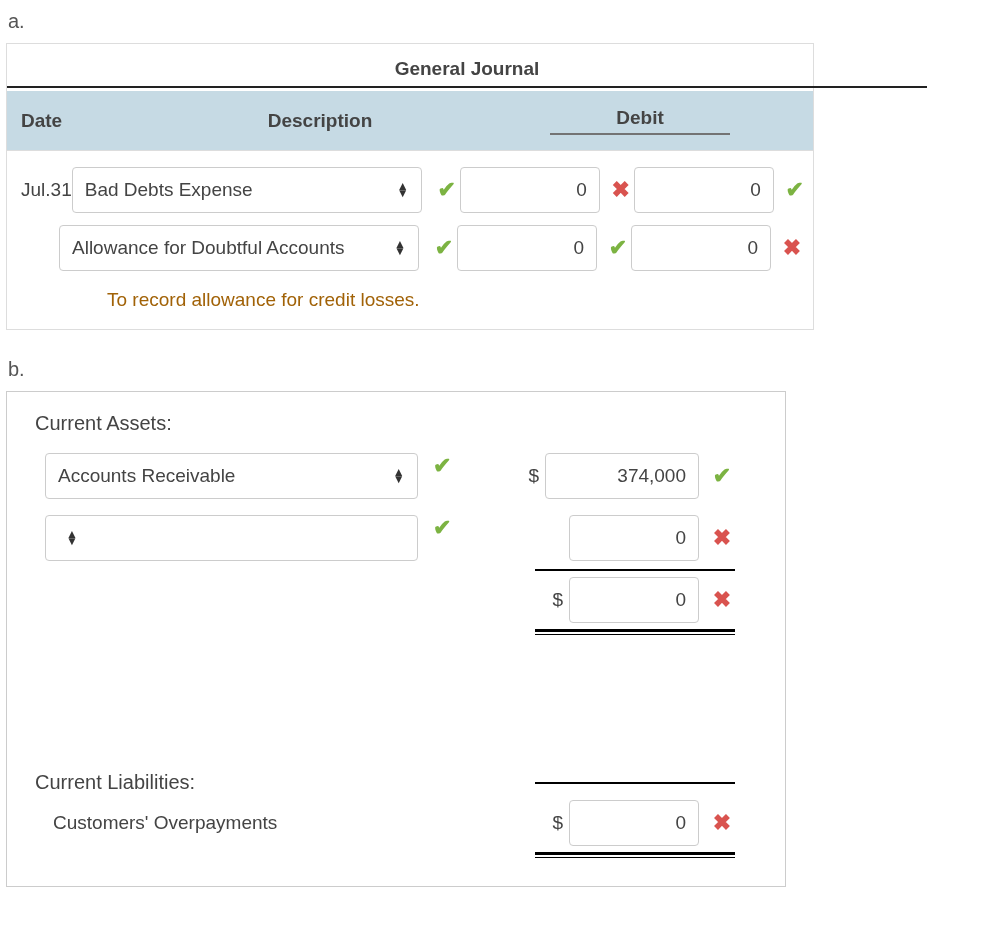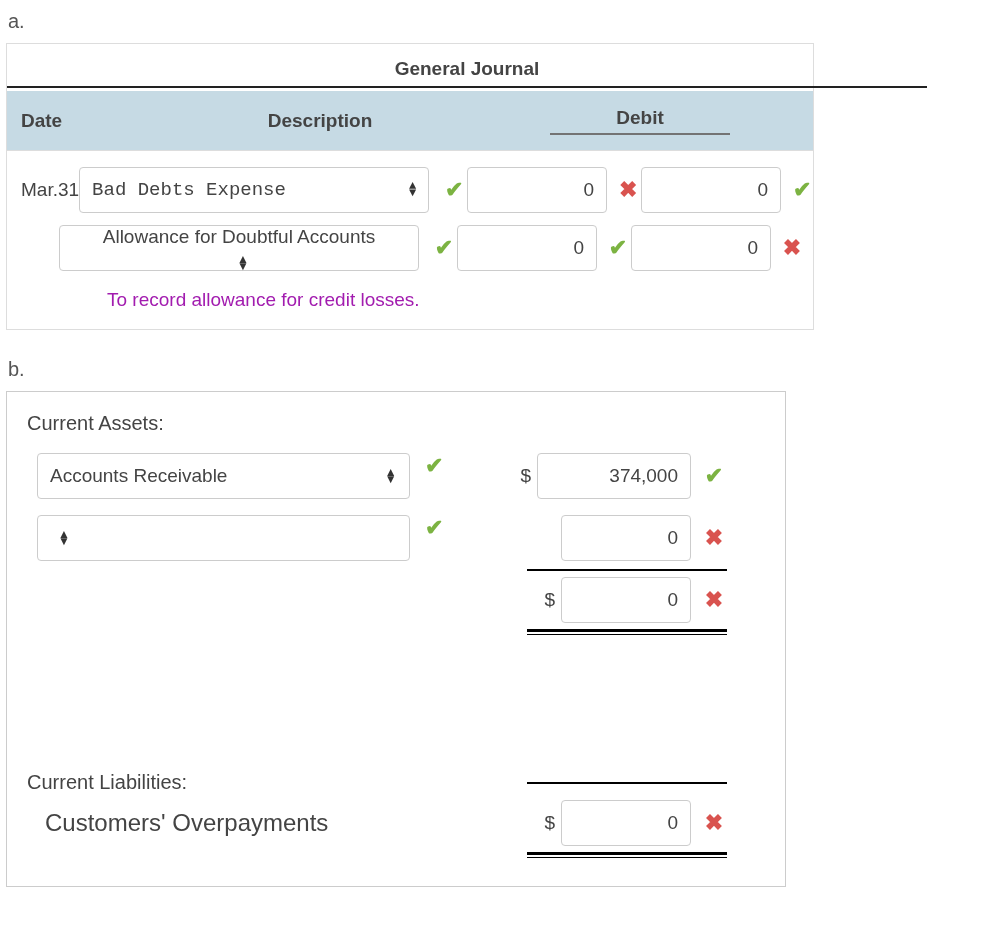--- a/index.html
+++ b/index.html
@@ -86,26 +86,26 @@
     width:140px;
     text-align:right;
     padding:0 12px;
     font-size:19px;
     color:#444;
     background:#fff;
   }
   .icon { width:26px; display:inline-flex; justify-content:center; font-size:22px; }
   .check { color:#7cb342; font-weight:700; }
   .cross { color:#d9534f; font-weight:700; }
-  .desc-note { padding-left:92px; font-size:19px; color:#a21caf; margin-top:12px;}
+  .desc-note { padding-left:92px; font-size:19px; color:#a16207; margin-top:12px;}
   
   .bbox {
     border:1px solid #ccc;
     width: 780px;
-    padding: 20px 28px 28px 20px;
+    padding: 20px 28px 28px 28px;
     margin-top:8px;
   }
   .b-heading { font-size:20px; color:#444; margin-bottom:18px; }
   .b-row { display:flex; align-items:center; margin-bottom:16px; }
   .b-col-left  { width:420px; display:flex; }
   .b-col-right { width:280px; display:flex; align-items:center; justify-content:flex-end; }
   .dollar { width:20px; text-align:right; padding-right:6px; font-size:19px; color:#444;}
   .subtotal-line { border-top:2px solid #000; width:200px; margin-left:auto; }
   .double-line   { border-top:2px solid #000; border-bottom:4px double #000; height:6px; width:200px; margin-left:auto;}
   .spacer-lg { height:120px; }
@@ -120,43 +120,43 @@
     <span class="journal-title">General Journal</span>
   </div>
   <div class="journal-head">
     <div class="col-date">Date</div>
     <div class="col-desc">Description</div>
     <div class="col-debit"><span class="hline">Debit</span></div>
   </div>
   <div class="journal-body">
 
     <div class="jrow">
-      <div class="col-date" style="font-size:19px;">Mar.31</div>
+      <div class="col-date" style="font-size:19px;">Jul.31</div>
       <div class="col-desc" style="text-align:left; display:flex; align-items:center;">
-        <div class="select-box" style="width:350px;font-family:Liberation Mono, monospace;">
+        <div class="select-box" style="width:350px;">
           <span>Bad Debts Expense</span>
           <span class="select-arrows">▲<br>▼</span>
         </div>
         <span class="icon check" style="margin-left:12px;">✔</span>
       </div>
       <div class="col-debit" style="display:flex; align-items:center; justify-content:center;">
         <input class="num-input" value="0" style="">
         <span class="icon cross" style="margin-left:8px;">✖</span>
       </div>
       <div class="col-credit" style="display:flex; align-items:center; justify-content:center;">
         <input class="num-input" value="0" style="">
         <span class="icon check" style="margin-left:8px;">✔</span>
       </div>
     </div>
 
     <div class="jrow">
       <div class="col-date"></div>
       <div class="col-desc" style="text-align:left; display:flex; align-items:center;">
         <div style="width:28px;"></div>
-        <div class="select-box" style="width:360px;flex-direction:column;">
+        <div class="select-box" style="width:360px;">
           <span>Allowance for Doubtful Accounts</span>
           <span class="select-arrows">▲<br>▼</span>
         </div>
         <span class="icon check" style="margin-left:12px;">✔</span>
       </div>
       <div class="col-debit" style="display:flex; align-items:center; justify-content:center;">
         <input class="num-input" value="0" style="">
         <span class="icon check" style="margin-left:8px;">✔</span>
       </div>
       <div class="col-credit" style="display:flex; align-items:center; justify-content:center;">
@@ -228,21 +228,21 @@
   <div class="b-row" style="margin-bottom:6px;">
     <div class="b-col-left">
       <div class="b-heading" style="margin:0;">Current Liabilities:</div>
     </div>
     <div class="b-col-right">
         <div class="subtotal-line"></div>
       </div>
   </div>
   <div class="b-row">
     <div class="b-col-left">
-      <span style="margin-left:18px; font-size:24px;">Customers' Overpayments</span>
+      <span style="margin-left:18px; font-size:19px;">Customers' Overpayments</span>
     </div>
     <div class="b-col-right">
       <span class="dollar">$</span>
       <input class="num-input" style="width: 130px;" value="0">
       <span class="icon cross" style="margin-left:10px;">✖</span>
     </div>
   </div>
   <div class="b-row" style="margin-top:-10px; margin-bottom:0;">
     <div class="b-col-left"></div>
     <div class="b-col-right">

